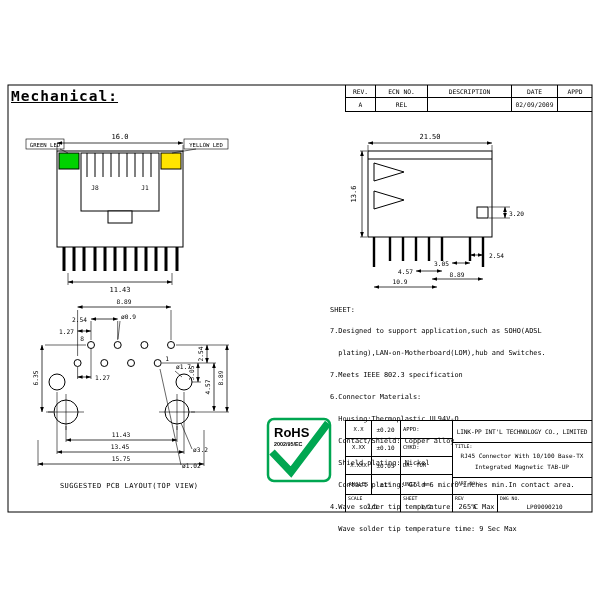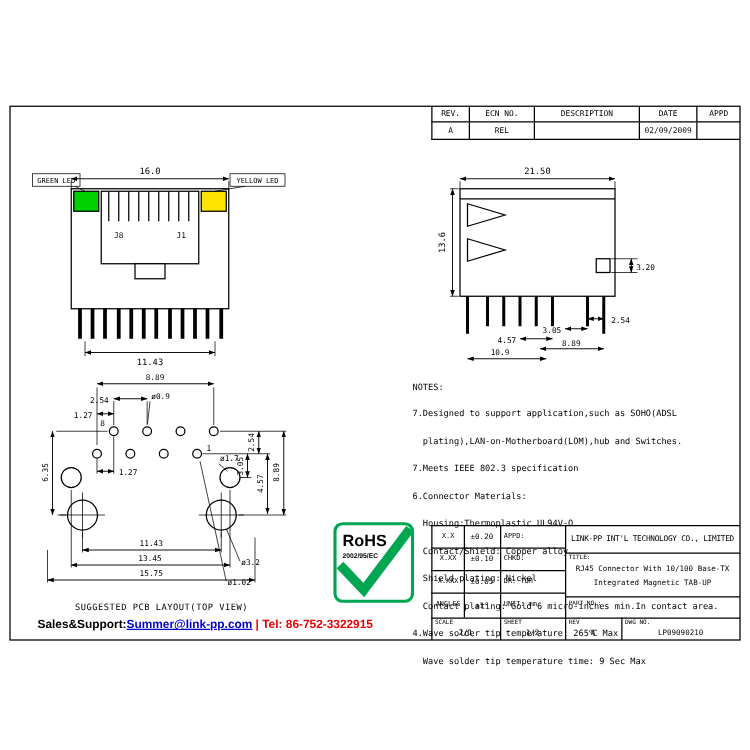--- a/index.html
+++ b/index.html
@@ -220,36 +220,37 @@
     </g>
 
     <g>
       <rect x="268" y="419" width="62" height="62" rx="6" fill="none" stroke="#00a651" stroke-width="2.5"></rect>
       <text x="274" y="437" text-anchor="start" fill="#00a651" style="font-family:'Liberation Sans',sans-serif;font-size:13px;font-weight:bold;">RoHS</text>
       <text x="274" y="446" text-anchor="start" fill="#cc2229" style="font-family:'Liberation Sans',sans-serif;font-size:5.4px;font-weight:bold;">2002/95/EC</text>
       <polyline points="272,452 291,472 328,423" fill="none" stroke="#00a651" stroke-width="7.5"></polyline>
     </g>
   </svg>
 
+  <div class="hdr">Mechanical:</div>
 
   <div class="rev">
     <div>REV.</div>
     <div>ECN NO.</div>
     <div>DESCRIPTION</div>
     <div>DATE</div>
     <div>APPD</div>
     <div>A</div>
     <div>REL</div>
     <div></div>
     <div>02/09/2009</div>
     <div></div>
   </div>
 
   <div class="notes">
-    <div>NOTES:</div>
+    <div>SHEET:</div>
     <div>7.Designed to support application,such as SOHO(ADSL</div>
     <div>  plating),LAN-on-Motherboard(LOM),hub and Switches.</div>
     <div>7.Meets IEEE 802.3 specification</div>
     <div>6.Connector Materials:</div>
     <div>  Housing:Thermoplastic UL94V-O</div>
     <div>  Contact/Shield: Copper alloy</div>
     <div>  Shield plating: Nickel</div>
     <div>  Contact plating: Gold 6 micro-inches min.In contact area.</div>
     <div>4.Wave solder tip temperature: 265℃ Max</div>
     <div>  Wave solder tip temperature time: 9 Sec Max</div>
@@ -298,15 +299,14 @@
     <div class="lab" style="left:3px;top:76px;">SCALE</div>
     <div class="cell" style="left:0;top:80px;width:55px;height:12px;">2/1</div>
     <div class="lab" style="left:58px;top:76px;">SHEET</div>
     <div class="cell" style="left:55px;top:80px;width:52px;height:12px;">1/2</div>
     <div class="lab" style="left:110px;top:76px;">REV</div>
     <div class="cell" style="left:107px;top:80px;width:45px;height:12px;">A</div>
     <div class="lab" style="left:155px;top:76px;">DWG NO.</div>
     <div class="cell" style="left:152px;top:80px;width:95px;height:12px;">LP09090210</div>
   </div>
 
-  <div class="foot"><span>Sales&amp;Support:</span><span class="email">Summer@link-pp.com</span><span class="sep"> | </span><span class="tel">Tel: 86-752-3322915</span></div>
 
 </div>
 
 </body></html>

